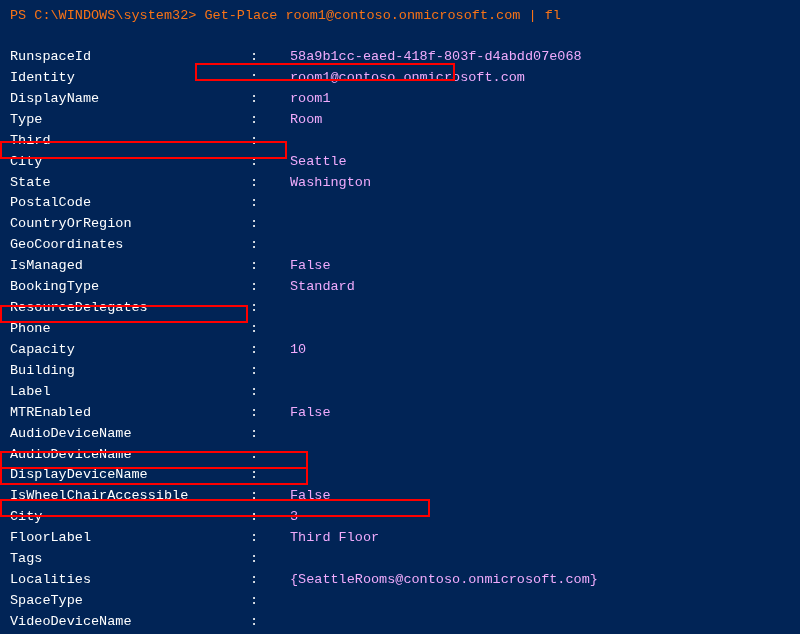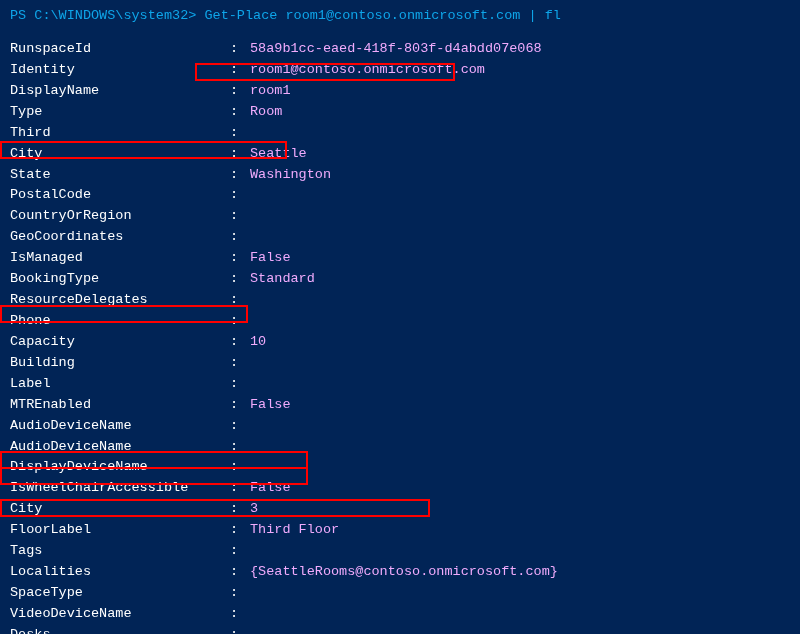--- a/index.html
+++ b/index.html
@@ -12,29 +12,30 @@
       color: #ffffff;
       overflow: hidden;
     }
     .terminal {
       width: 800px;
       height: 634px;
       padding: 8px 10px;
       position: relative;
     }
     .command-line {
-      color: #0ea5e9;
-      margin-bottom: 8px;
+      color: #f97316;
+      margin-bottom: 16px;
     }
     .output-table {
       line-height: 1.55;
     }
     .row {
       display: flex;
       align-items: flex-start;
+      gap: 20px;
     }
     .key {
       width: 220px;
       flex-shrink: 0;
       color: #ffffff;
     }
     .colon {
       width: 20px;
       flex-shrink: 0;
       color: #ffffff;

